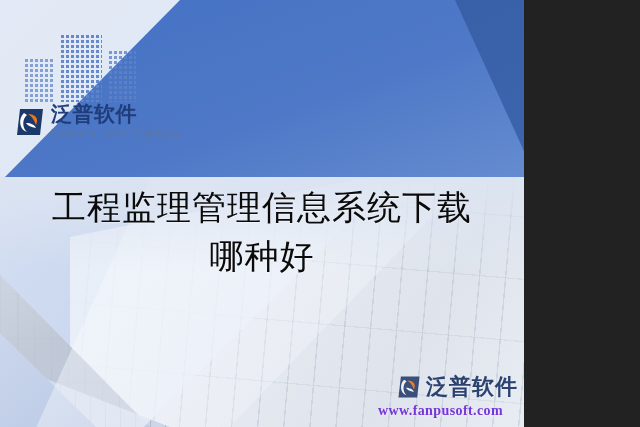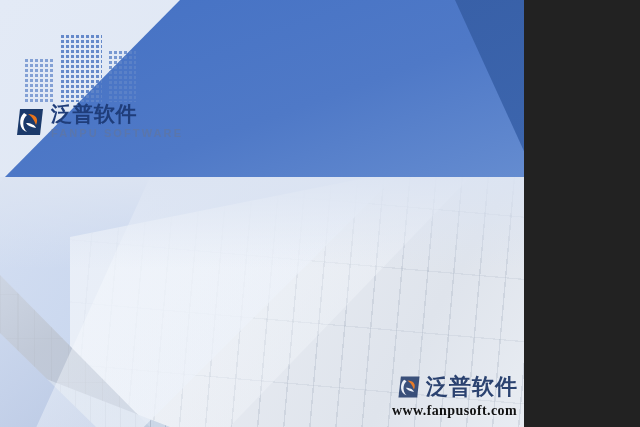--- a/index.html
+++ b/index.html
@@ -188,22 +188,22 @@
   .wm-row{display:flex;align-items:center;gap:4px;}
   .wm-mark{width:26px;height:26px;flex:0 0 26px;}
   .wm-mark svg{display:block;width:26px;height:26px;}
   .wm-cn{
     font-family:"DejaVu Sans","Liberation Sans",sans-serif;
     font-size:22px;font-weight:700;color:#1c3566;letter-spacing:1px;
     text-shadow:0 1px 2px rgba(255,255,255,.30);
   }
   .wm-url{
     font-family:"Liberation Serif","DejaVu Serif",serif;
-    font-size:14px;font-weight:700;color:#000000;letter-spacing:.4px;
-    margin-top:1px;margin-right:1px;
+    font-size:14px;font-weight:700;color:#6d28d9;letter-spacing:.4px;
+    margin-top:1px;margin-right:15px;
     text-shadow:0 1px 2px rgba(255,255,255,.35);
   }
 </style>
 </head>
 <body>
 
 <div id="banner">
 
   <div class="layer bg-base"></div>
   <div class="layer band-main"></div>
@@ -245,20 +245,24 @@
           <path d="M12 17 C17 17, 21 19, 22 22 C17 21, 14 20, 12 17 Z" fill="#ffffff"></path>
         </svg>
       </span>
       <span class="logo-text">
         <span class="logo-cn">泛普软件</span>
         <span class="logo-en">FANPU SOFTWARE</span>
       </span>
     </div>
   </div>
 
+  <div class="headline">
+    <span class="l1">工程监理管理信息系统下载</span>
+    <span class="l2">哪种好</span>
+  </div>
 
   <div class="watermark">
     <div class="wm-row">
       <span class="wm-mark">
         <svg viewBox="0 0 32 32" aria-hidden="true">
           <path d="M6 3 L29 3 L26 29 L3 29 Z" fill="#1c3566" opacity=".92"></path>
           <path d="M10 7 C4 12, 5 24, 13 26 C8 22, 8 13, 13 9 Z" fill="#eef2f8"></path>
           <path d="M14 8 C22 8, 25 13, 22 19 C20 13, 17 10, 14 8 Z" fill="#e8741a"></path>
           <path d="M12 17 C17 17, 21 19, 22 22 C17 21, 14 20, 12 17 Z" fill="#eef2f8"></path>
         </svg>

